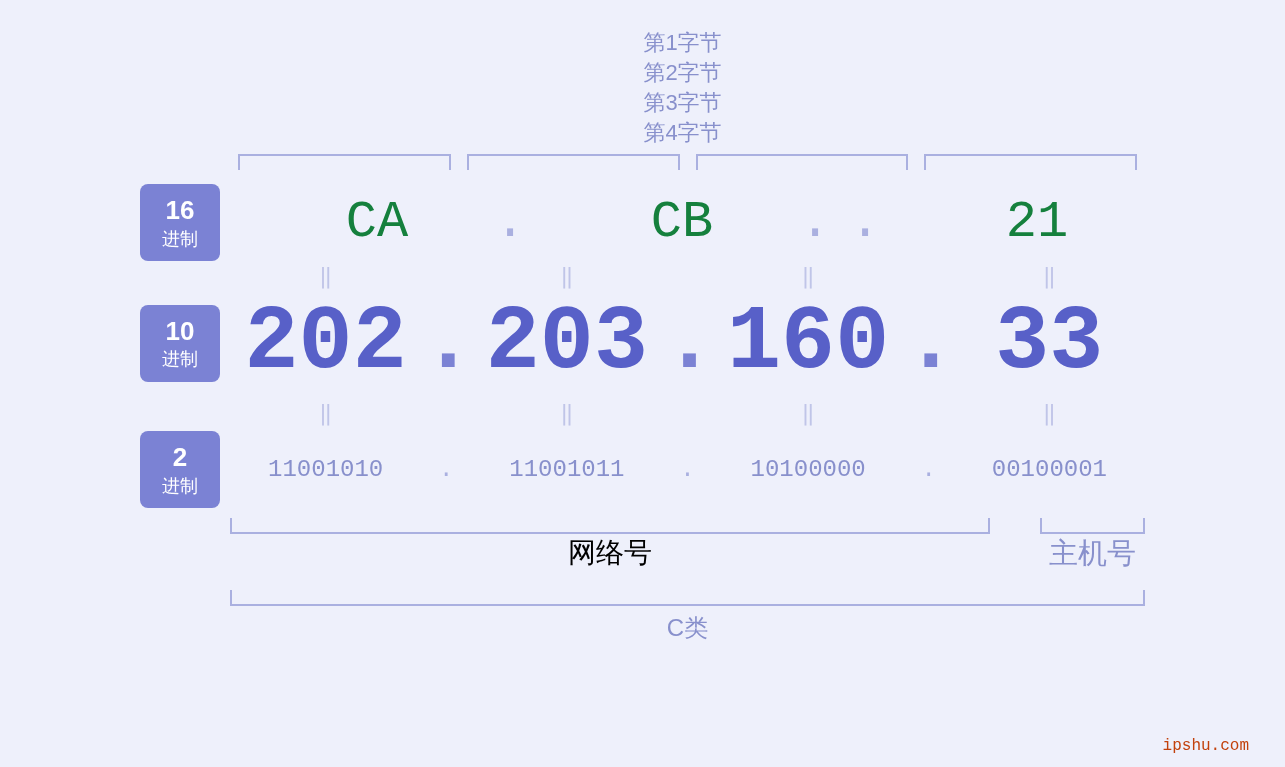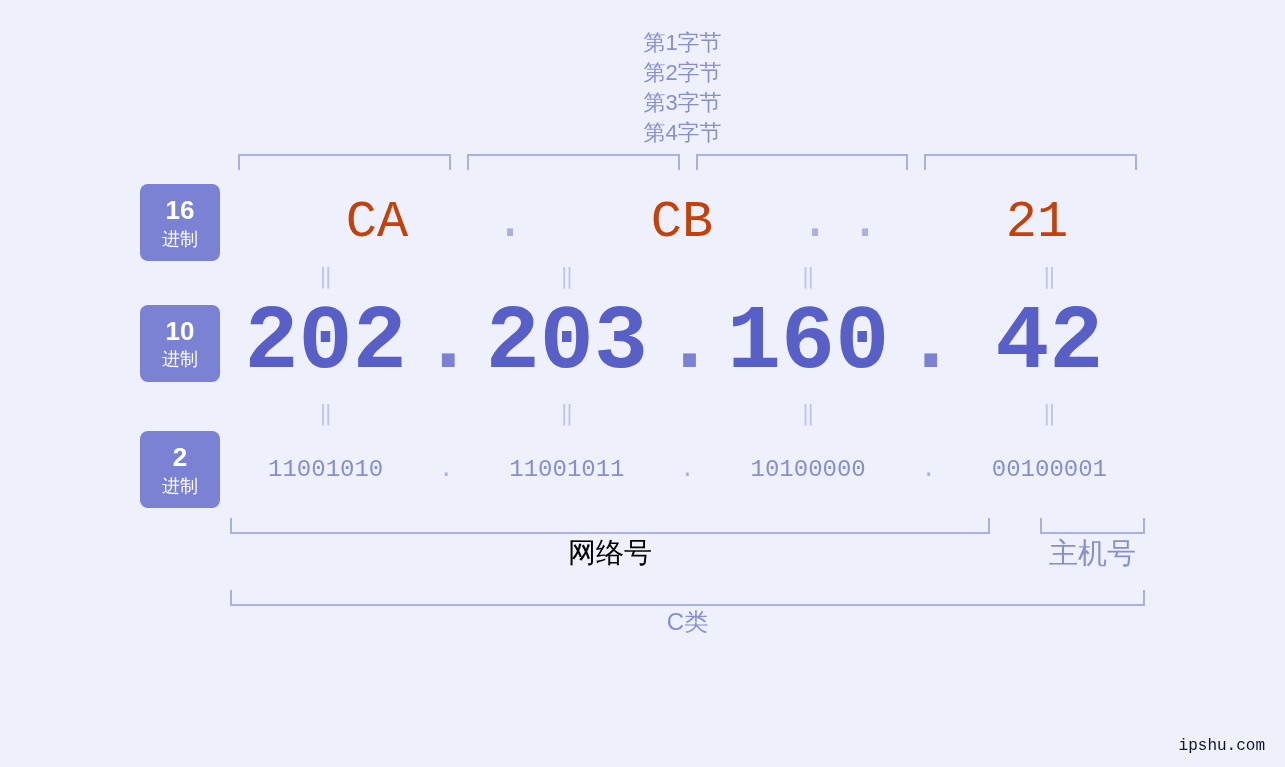--- a/index.html
+++ b/index.html
@@ -58,21 +58,21 @@
       padding: 10px 8px;
       margin-right: 10px;
     }
 
     .row-label .num { font-size: 26px; font-weight: bold; }
     .row-label .unit { font-size: 18px; }
 
     
     .hex-val {
       font-size: 52px;
-      color: #c2410c;
+      color: #15803d;
       font-family: 'Courier New', monospace;
       margin-left: 39px;
     }
 
     .dot-hex {
       font-size: 52px;
       color: #aab0e0;
     }
 
     
@@ -98,22 +98,22 @@
 
     .dot-bin {
       font-size: 24px;
       color: #aab0e0;
     }
 
     
     .watermark {
       position: absolute;
       bottom: 12px;
-      right: 20px;
-      color: #0f172a;
+      right: 36px;
+      color: #c2410c;
       font-size: 16px;
       font-family: 'Courier New', monospace;
     }
 
     
     .row-with-label {
       display: flex;
       width: 100%;
       align-items: center;
     }
@@ -244,21 +244,21 @@
       <div class="v-dot">
         <span class="dot-dec">.</span>
       </div>
       <div class="v-cell">
         <span class="dec-val">160</span>
       </div>
       <div class="v-dot">
         <span class="dot-dec">.</span>
       </div>
       <div class="v-cell">
-        <span class="dec-val">42</span>
+        <span class="dec-val">33</span>
       </div>
     </div>
   </div>
 
   <div class="eq-row" style="margin-top:6px;">
     <div class="eq-spacer"></div>
     <div class="eq-area">
       <div class="eq-cell">‖</div>
       <div class="eq-dot"></div>
       <div class="eq-cell">‖</div>
@@ -326,19 +326,19 @@
     <div style="flex:1; text-align:center;">
       <span style="color:#8890cc; font-family:'Microsoft YaHei',sans-serif; font-size:29px;">主机号</span>
     </div>
   </div>
 
   <div style="display:flex; width:100%; margin-top:16px;">
     <div style="width:90px;"></div>
     <div style="flex:1; height:16px; border-bottom:2px solid #aab0e0; border-left:2px solid #aab0e0; border-right:2px solid #aab0e0;"></div>
   </div>
 
-  <div style="display:flex; width:100%; justify-content:center;">
+  <div style="display:flex; width:100%; margin-top:6px; justify-content:center;">
     <span style="color:#8890cc; font-family:'Microsoft YaHei',sans-serif; font-size:24px; margin-left:90px;">C类</span>
   </div>
 
 </div>
 
 <div class="watermark">ipshu.com</div>
 
 </body></html>

